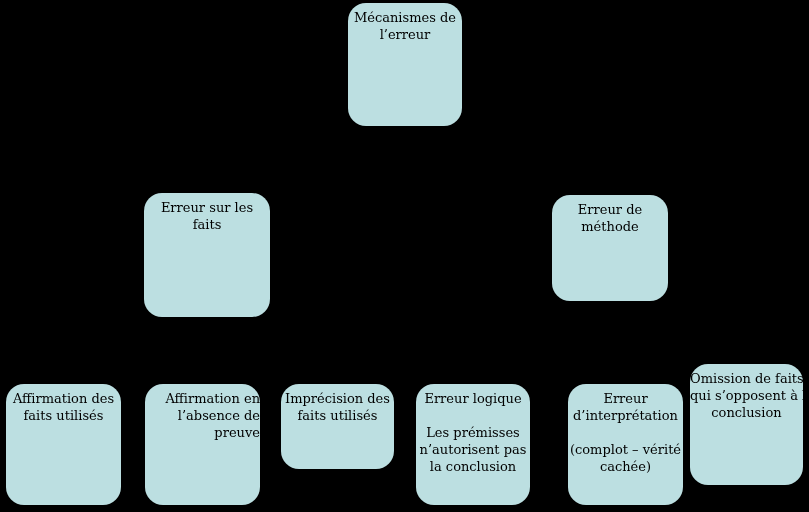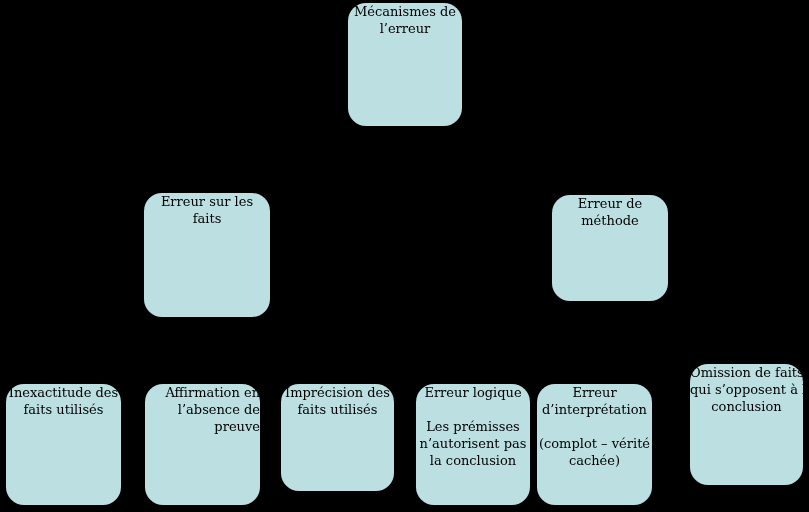--- a/index.html
+++ b/index.html
@@ -17,50 +17,51 @@
   }
   .node {
     position: absolute;
     background: #bcdfe1;
     border-radius: 18px;
     color: #000000;
     font-size: 13px;
     line-height: 17px;
     text-align: center;
     white-space: pre;
+    padding-top: 6px;
     box-sizing: border-box;
   }
   
   .n-root   { left: 348px; top: 3px;   width: 114px; height: 123px; }
   
   .n-faits  { left: 144px; top: 193px; width: 126px; height: 124px; }
   .n-methode{ left: 552px; top: 195px; width: 116px; height: 106px; }
   
   .n-inexactitude   { left: 6px;   top: 384px; width: 115px; height: 121px; }
   .n-affirmation    { left: 145px; top: 384px; width: 115px; height: 121px; text-align: right; }
-  .n-imprecision    { left: 281px; top: 384px; width: 113px; height: 107px; }
+  .n-imprecision    { left: 281px; top: 384px; width: 113px; height: 85px; }
   .n-logique        { left: 416px; top: 384px; width: 114px; height: 121px; }
-  .n-interpretation { left: 537px; top: 384px; width: 115px; height: 121px; }
+  .n-interpretation { left: 568px; top: 384px; width: 115px; height: 121px; }
   .n-omission       { left: 690px; top: 364px; width: 113px; height: 121px; }
 </style>
 </head>
 <body>
 
 <div class="canvas">
 
   <div class="node n-root">Mécanismes de
 l’erreur</div>
 
   <div class="node n-faits">Erreur sur les
 faits</div>
 
   <div class="node n-methode">Erreur de
 méthode</div>
 
-  <div class="node n-inexactitude">Inexactitude des
+  <div class="node n-inexactitude">Affirmation des
 faits utilisés</div>
 
   <div class="node n-affirmation">Affirmation en
 l’absence de
 preuve</div>
 
   <div class="node n-imprecision">Imprécision des
 faits utilisés</div>
 
   <div class="node n-logique">Erreur logique

